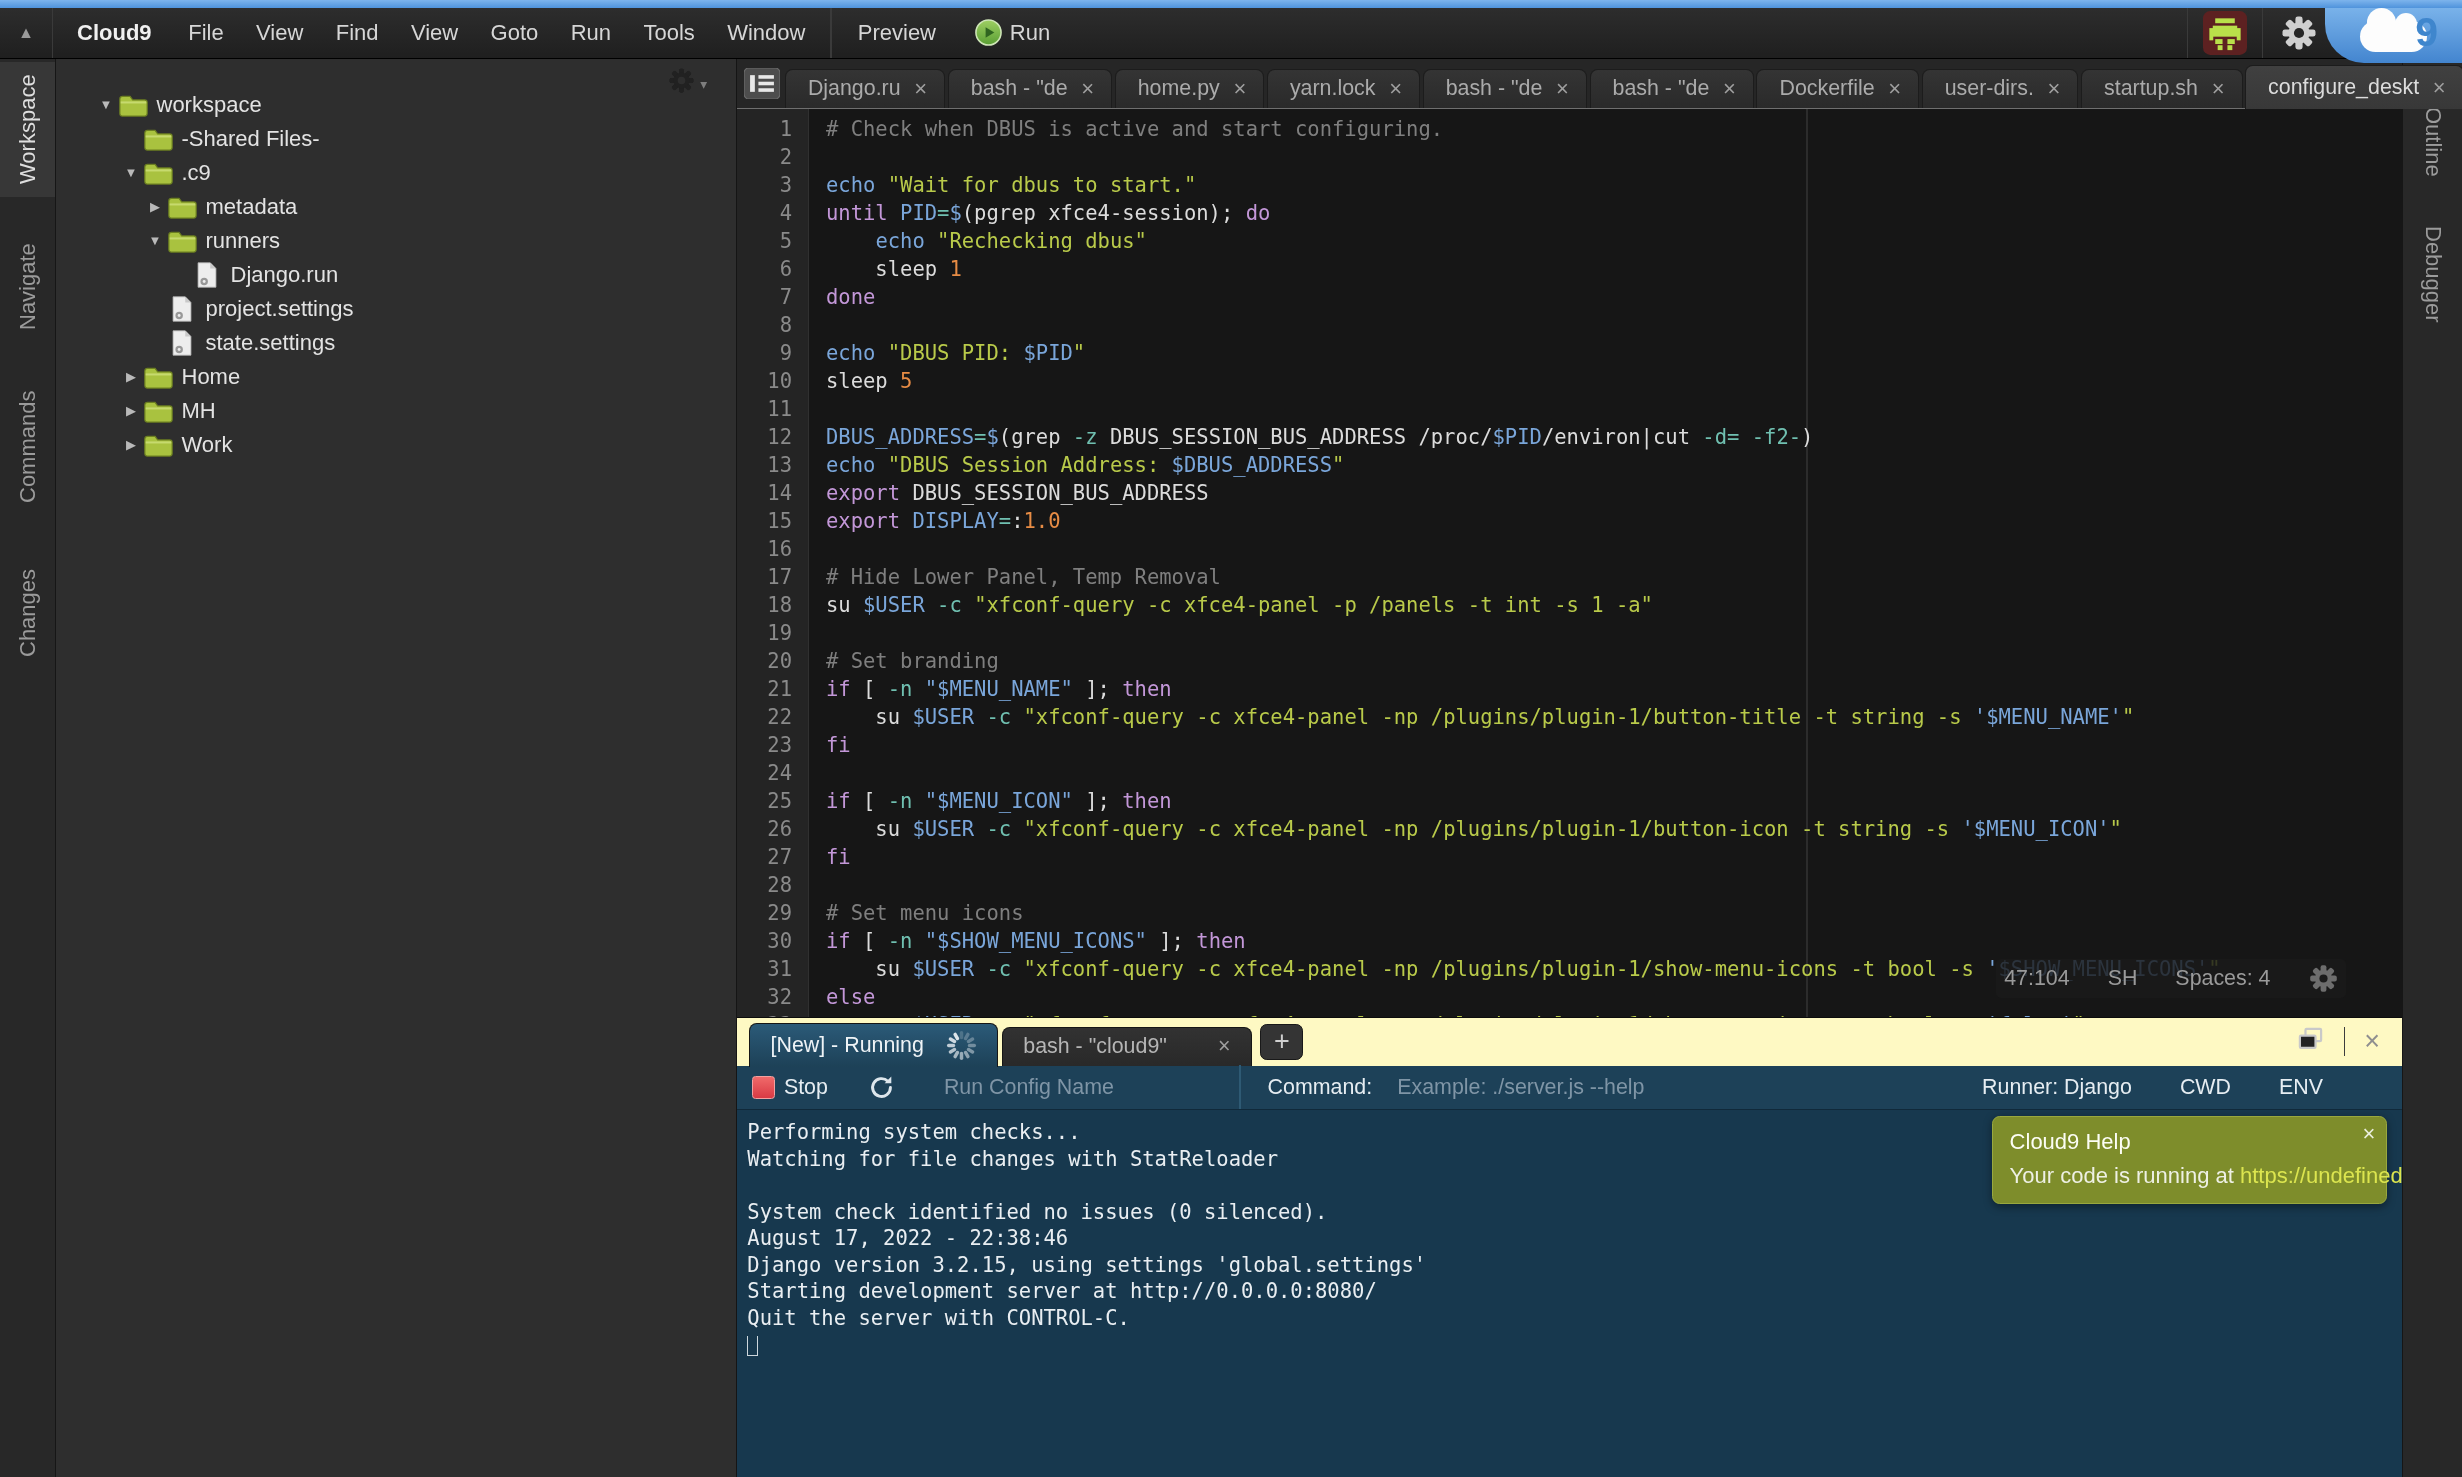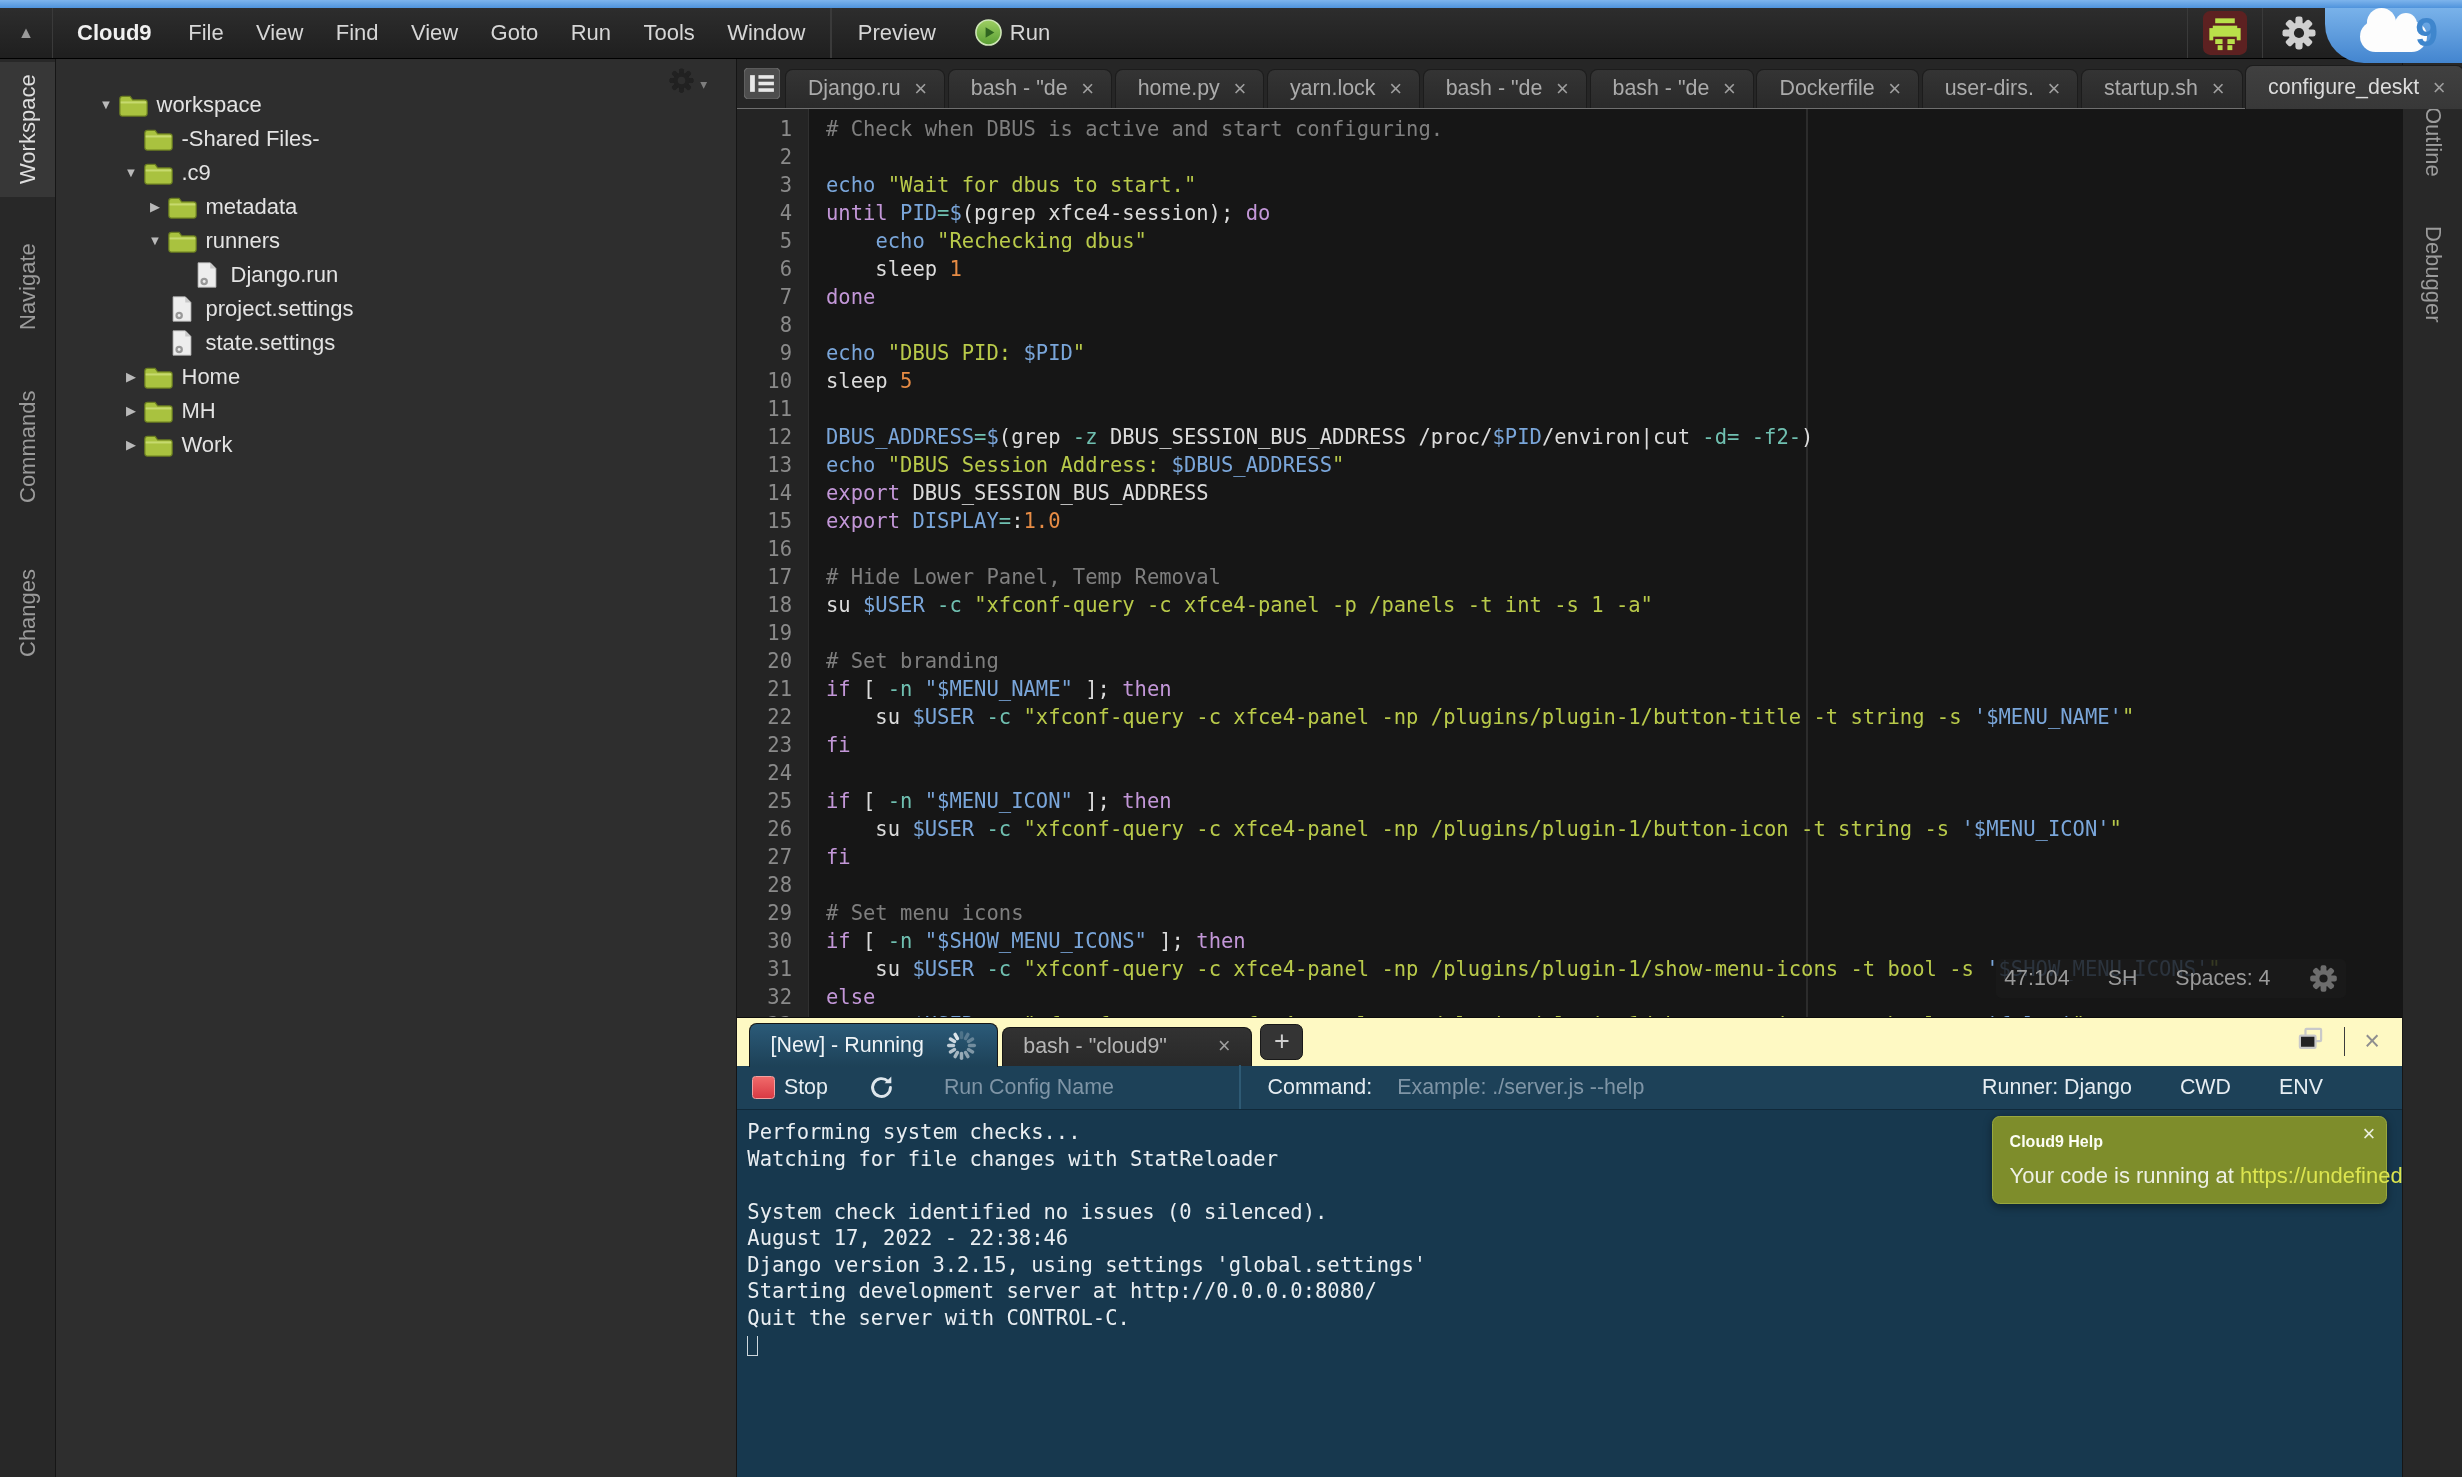--- a/index.html
+++ b/index.html
@@ -121,21 +121,21 @@
   .c-output{position:relative;flex:1;background:var(--console-bg,#17384e);color:#e9eef2;
     font-family:"DejaVu Sans Mono","Liberation Mono",monospace;font-size:20.5px;line-height:26.5px;
     padding:9.4px 0 0 10.3px;overflow:hidden;}
   .oline{white-space:pre;min-height:26.5px;}
   .cursor{display:inline-block;width:11px;height:20.5px;border:1.7px solid #cdd6dc;border-top:none;vertical-align:text-bottom;}
 
   .toast{position:absolute;top:6.8px;right:15.4px;width:395px;background:var(--toast-olive,#7e8d2b);
     border:0.9px solid #99a83e;border-radius:7.7px;padding:12px 17px 13.7px 17px;box-shadow:0 2.6px 8.5px rgba(0,0,0,.4);
     font-family:"Liberation Sans",sans-serif;}
   .toast .t-close{position:absolute;top:3.4px;right:10.3px;color:#ecefdf;font-size:22px;}
-  .toast .t-title{font-weight:bold;font-size:16px;color:#fcfdf4;margin-bottom:6.8px;}
+  .toast .t-title{font-weight:normal;font-size:22px;color:#fcfdf4;margin-bottom:6.8px;}
   .toast .t-body{font-size:22px;color:#eef0e4;white-space:nowrap;}
   .toast .t-link{color:var(--link-yellow,#dce54f);}
 </style>
 </head>
 <body>
 
 <div class="screen">
   <div class="blue-strip"></div>
 
   <div class="menubar">

